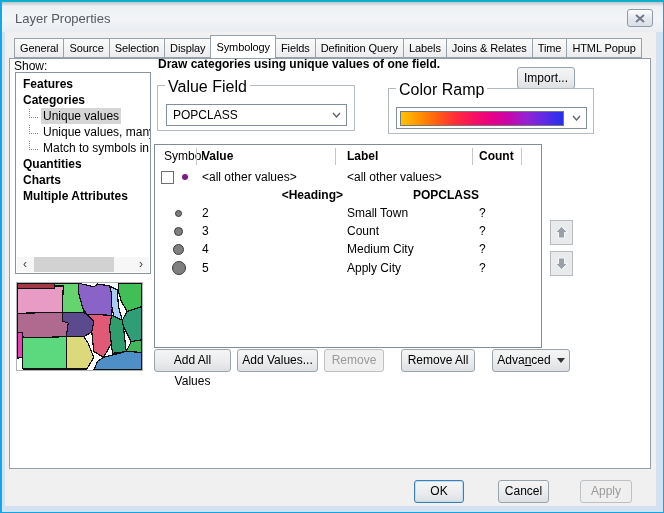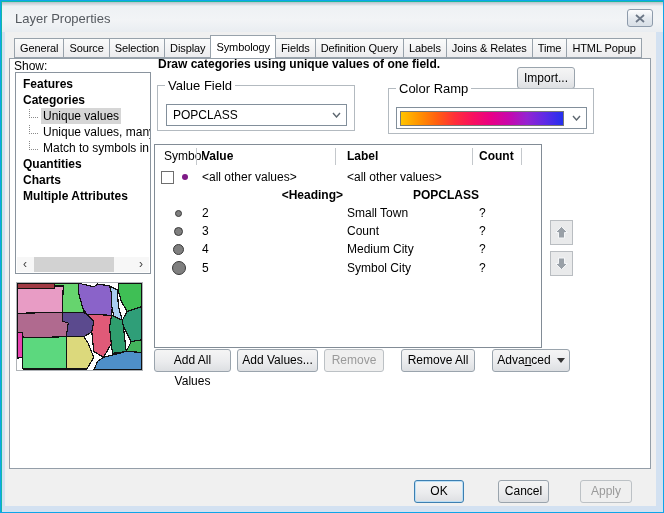--- a/index.html
+++ b/index.html
@@ -51,21 +51,21 @@
   #heading { left:157px; top:56px; width:350px; font-weight:bold; z-index:2; }
   .btn { border:1px solid #9aa4ad; border-radius:3px; background:linear-gradient(180deg,#f5f5f5,#ebecee 55%,#dddfe2);
     font-size:12px; text-align:center; color:#000; }
   .btn.disabled { background:#efefef; border-color:#bcc1c5; color:#9a9a9a; }
   #import-btn { left:516px; top:66px; width:58px; height:22px; line-height:20px; z-index:2; }
 
   
   .groupbox { border:1px solid #b3bac0; z-index:2; }
   #vf-group { left:156px; top:84px; width:198px; height:46px; }
   #cr-group { left:370px; top:87px; width:206px; height:46px;margin-left:17px; }
-  .group-label { position:absolute; top:-8px; left:7px; background:#fff; padding:0 3px; font-size:13px; }
+  .group-label { position:absolute; top:-8px; left:7px; background:#fff; padding:0 3px; font-size:16px; }
   .combo { position:absolute; background:#fff; border:1px solid #828f9b; display:flex; align-items:center; }
   #vf-combo { left:8px; top:18px; width:181px; height:22px; padding-left:6px; }
   #cr-combo { left:7px; top:18px; width:191px; height:22px; }
   .combo .chev { position:absolute; right:5px; top:7px; }
   #ramp-swatch { position:absolute; left:3px; top:3px; width:164px; height:15px; border:1px solid #777; }
 
   
   #sym-table { left:153px; top:143px; width:388px; height:204px; background:#fff; border:1px solid #828c96; z-index:2; }
   #sym-header { position:absolute; left:0; top:0; width:100%; height:23px; }
   #sym-header span { position:absolute; top:4px; }
@@ -265,21 +265,21 @@
       <span class="col-val">4</span>
       <span class="col-lab">Medium City</span>
       <span class="col-cnt">?</span>
     </div>
 
     <div class="trow" style="top:113px; height:20px;">
       <span class="col-sym">
           <span class="circle" style="width: 14px; height: 14px; background: rgb(127, 127, 127);"></span>
         </span>
       <span class="col-val">5</span>
-      <span class="col-lab">Symbol City</span>
+      <span class="col-lab">Apply City</span>
       <span class="col-cnt">?</span>
     </div>
   </div>
 
   <div id="btn-up" class="abs updown">
     <svg width="15" height="15" viewBox="0 0 15 15">
       <polygon points="7.5,1.5 13.5,7.5 10.5,7.5 10.5,13 4.5,13 4.5,7.5 1.5,7.5" fill="#99a0a7" stroke="#f4f6f8" stroke-width="1"></polygon>
     </svg>
   </div>
   <div id="btn-down" class="abs updown">

